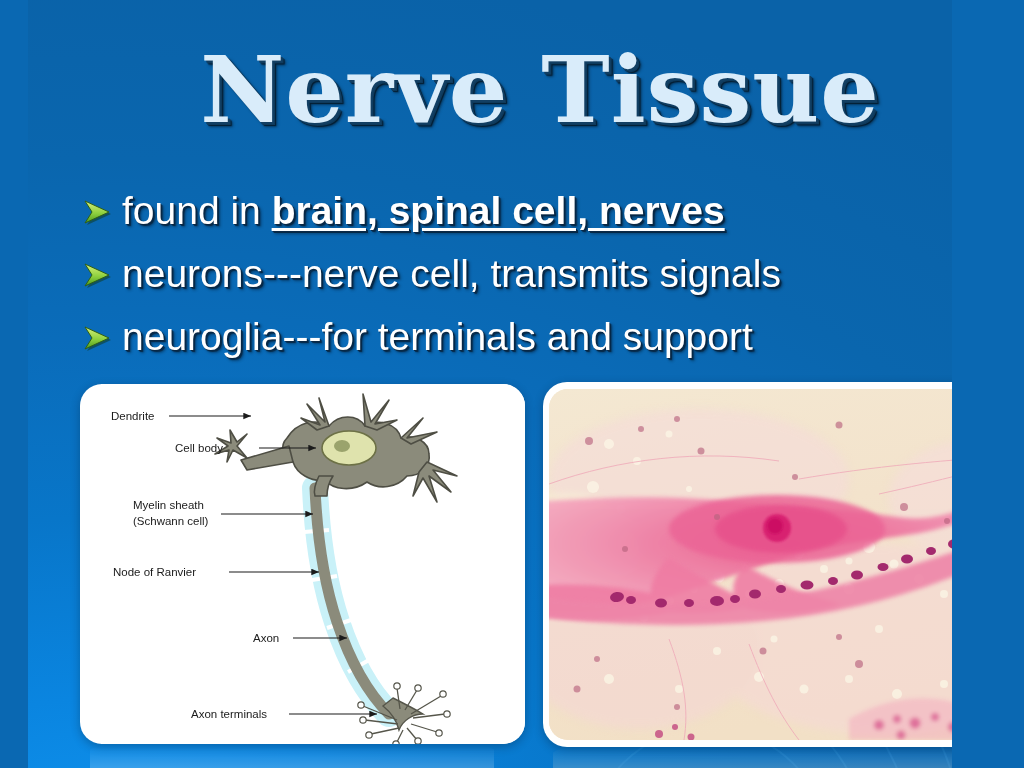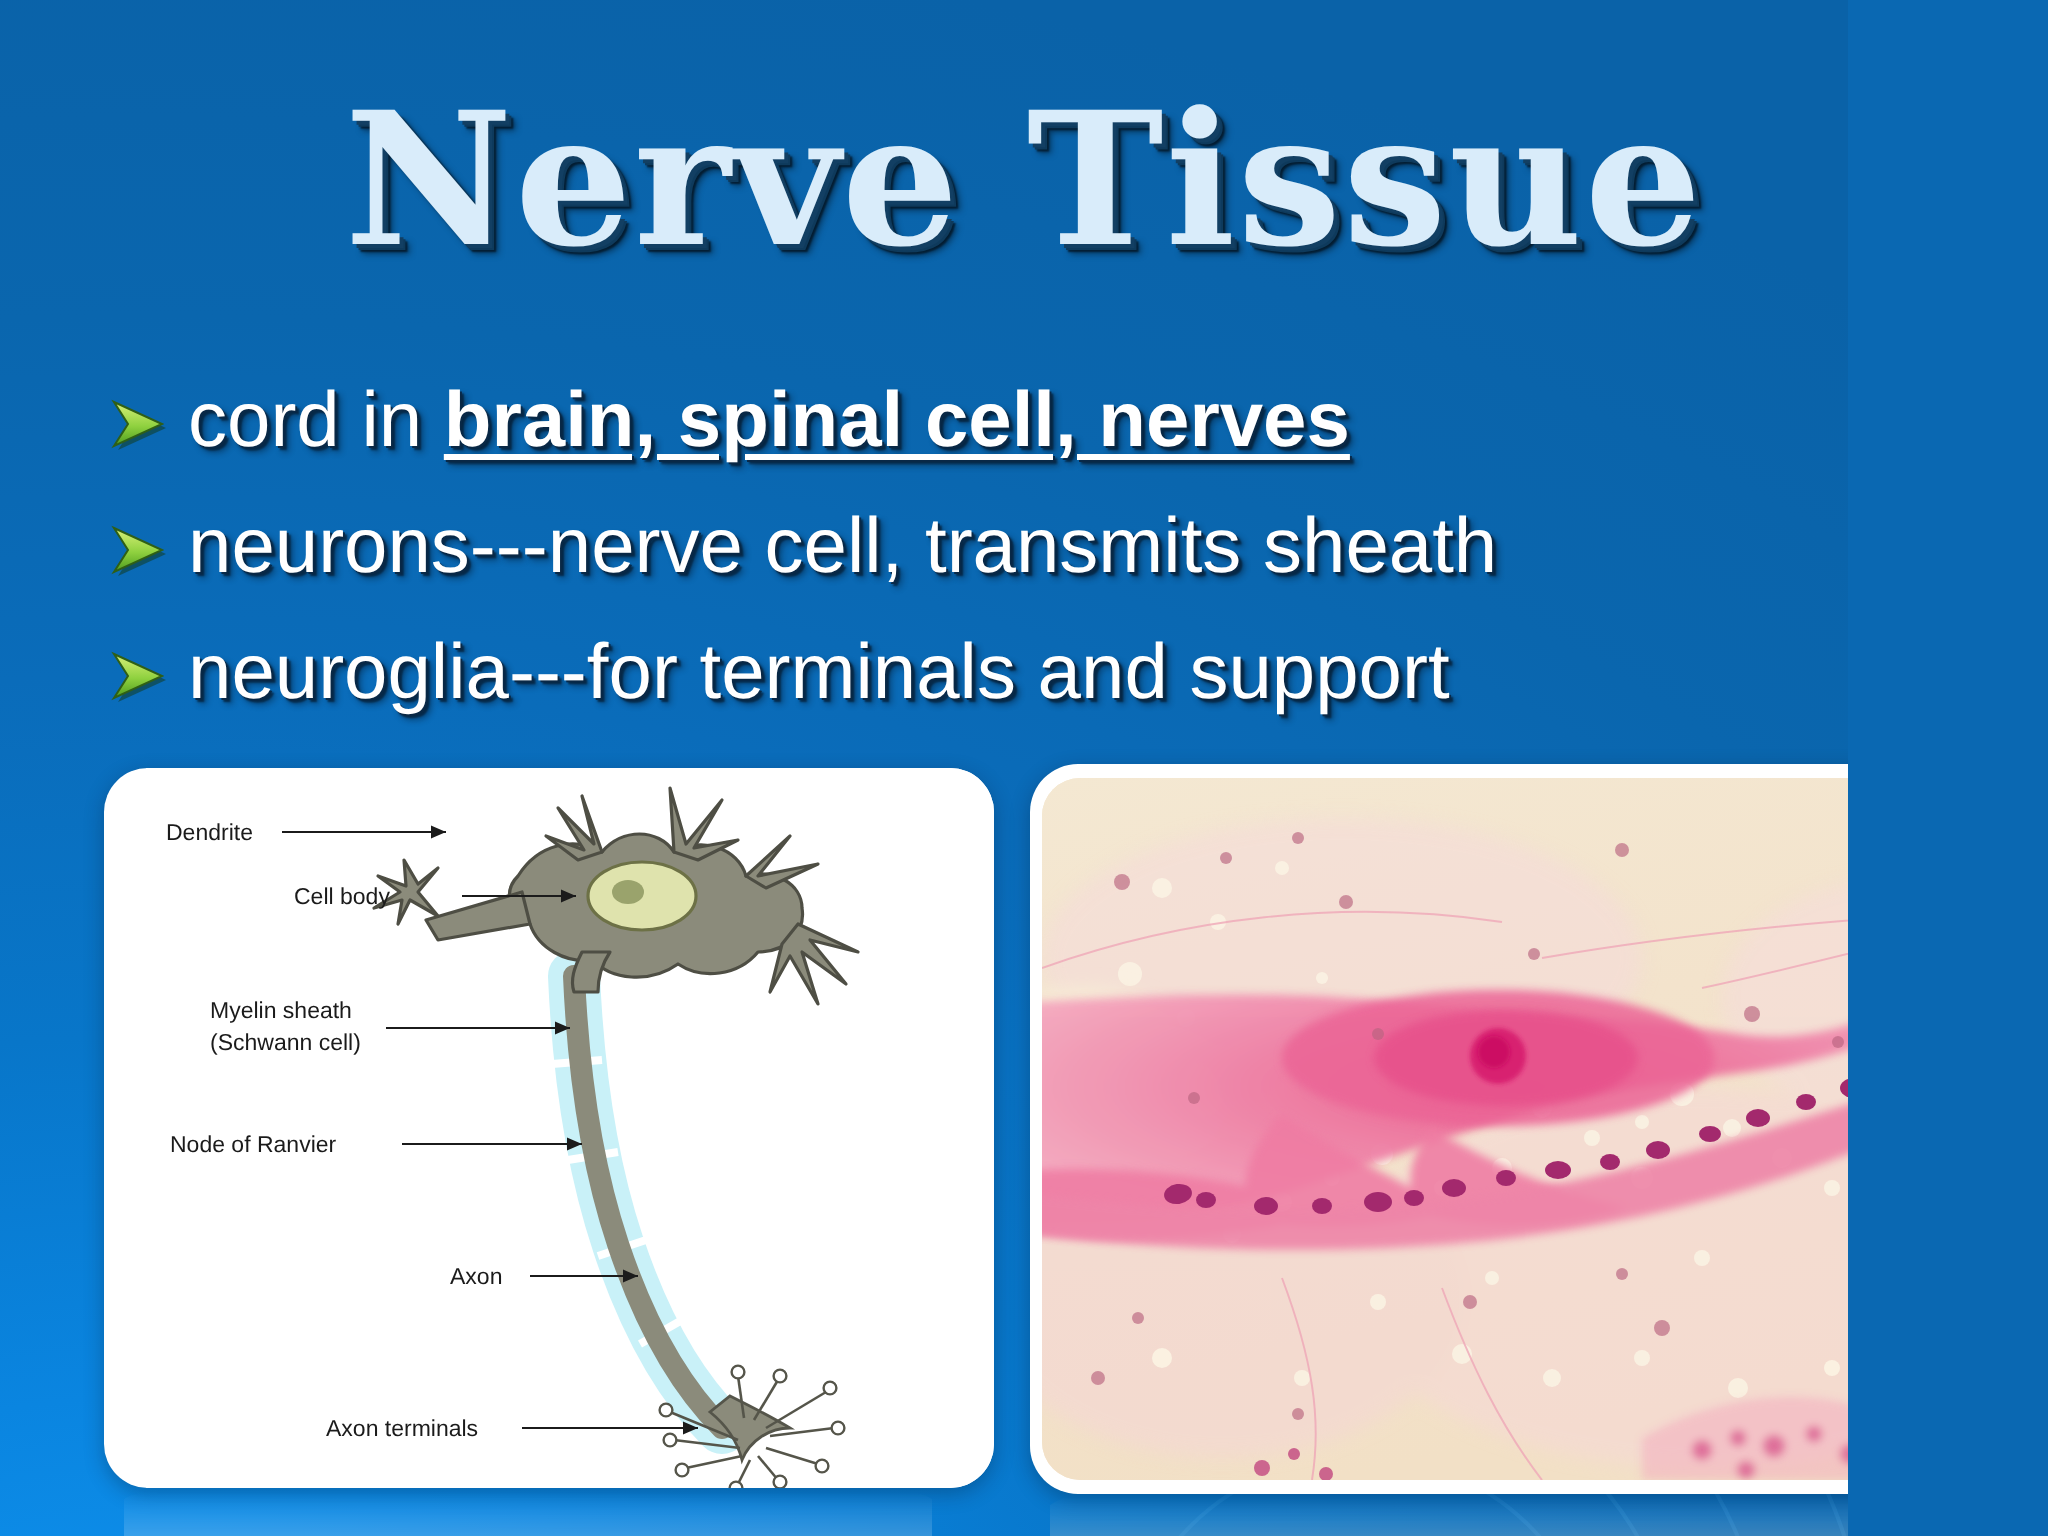--- a/index.html
+++ b/index.html
@@ -11,20 +11,21 @@
     font-family: "Liberation Sans", sans-serif;
     background: #0a68b2;
   }
 
   #slide {
     position: relative;
     width: 924px; height: 768px;
     overflow: hidden;
     background:
       radial-gradient(ellipse 1400px 900px at 8% 112%, #0f93ef 0%, #0a85e0 18%, #0876c9 38%, #0a6cba 58%, #0a66ae 78%, #0a62a8 100%);
+    margin-left: 28px;
   }
 
   
   .arcs {
     position: absolute;
     left: 560px; bottom: -250px;
     width: 560px; height: 500px;
     pointer-events: none;
     opacity: .55;
   }
@@ -172,33 +173,33 @@
               <stop offset="0%" stop-color="#d9f07a"></stop>
               <stop offset="55%" stop-color="#8fd13f"></stop>
               <stop offset="100%" stop-color="#4e9c1e"></stop>
             </linearGradient>
           </defs>
           <path d="M5 6 L29 17 L5 28 L12 17 Z" fill="#123c20" opacity=".55" transform="translate(2,2)"></path>
           <path d="M5 6 L29 17 L5 28 L12 17 Z" fill="url(#g1)" stroke="#2f5f16" stroke-width="1"></path>
         </svg>
       </span>
       <span class="bullet-text">
-        <span>cord in </span><b>brain, spinal cell, nerves</b>
+        <span>found in </span><b>brain, spinal cell, nerves</b>
       </span>
     </div>
 
     <div class="bullet">
       <span class="bullet-marker">
         <svg viewBox="0 0 34 34">
           <path d="M5 6 L29 17 L5 28 L12 17 Z" fill="#123c20" opacity=".55" transform="translate(2,2)"></path>
           <path d="M5 6 L29 17 L5 28 L12 17 Z" fill="url(#g1)" stroke="#2f5f16" stroke-width="1"></path>
         </svg>
       </span>
       <span class="bullet-text">
-        <span>neurons---nerve cell, transmits sheath</span>
+        <span>neurons---nerve cell, transmits signals</span>
       </span>
     </div>
 
     <div class="bullet">
       <span class="bullet-marker">
         <svg viewBox="0 0 34 34">
           <path d="M5 6 L29 17 L5 28 L12 17 Z" fill="#123c20" opacity=".55" transform="translate(2,2)"></path>
           <path d="M5 6 L29 17 L5 28 L12 17 Z" fill="url(#g1)" stroke="#2f5f16" stroke-width="1"></path>
         </svg>
       </span>

